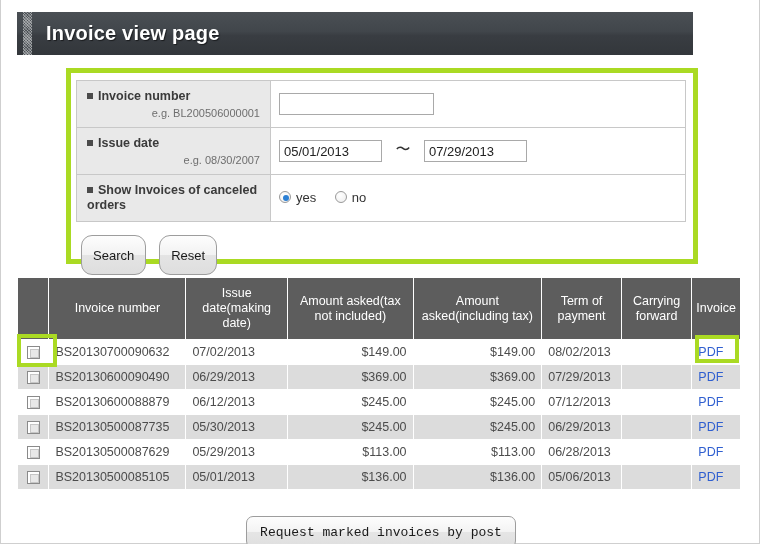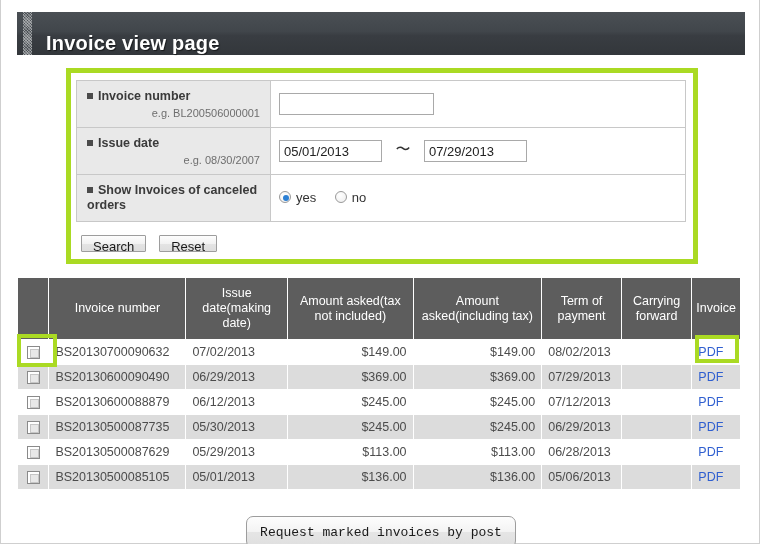--- a/index.html
+++ b/index.html
@@ -16,23 +16,23 @@
     background: #fff;
     border-left: 1px solid #cfcfcf;
     border-right: 1px solid #cfcfcf;
     border-bottom: 1px solid #cfcfcf;
   }
 
   
   .page-header {
     position: absolute;
     left: 16px; top: 12px;
-    width: 728px; height: 43px;
+    width: 676px; height: 43px;
     background: linear-gradient(to bottom, #4a4f54 0%, #41464b 45%, #393d42 55%, #33373b 100%);
-    display: flex; align-items: flex-end;
+    display: flex; align-items: center;
   }
   .header-hatch {
     width: 9px; height: 43px;
     background-image:
       repeating-linear-gradient(45deg,
         rgba(255,255,255,0.34) 0px, rgba(255,255,255,0.34) 1px,
         rgba(255,255,255,0) 1px, rgba(255,255,255,0) 2px),
       repeating-linear-gradient(-45deg,
         rgba(255,255,255,0.22) 0px, rgba(255,255,255,0.22) 1px,
         rgba(255,255,255,0) 1px, rgba(255,255,255,0) 2px);
@@ -148,24 +148,24 @@
     position: absolute;
     left: 80px; top: 235px;
     display: flex; gap: 13px;
   }
   button.btn {
     font-family: "Liberation Sans", sans-serif;
     font-size: 13px;
     color: #1a1a1a;
     background: linear-gradient(to bottom, #fdfdfd 0%, #f2f2f2 50%, #e4e4e4 51%, #dedede 100%);
     border: 1px solid #9d9d9d;
-    border-radius: 1px;
+    border-radius: 11px;
     padding: 3px 11px;
     cursor: pointer;
-    height: 17px;
+    height: 40px;
     line-height: 15px;
   }
 
   
   .results {
     position: absolute;
     left: 16px; top: 277px;
     width: 724px;
     border-collapse: collapse;
     font-size: 12.5px;

